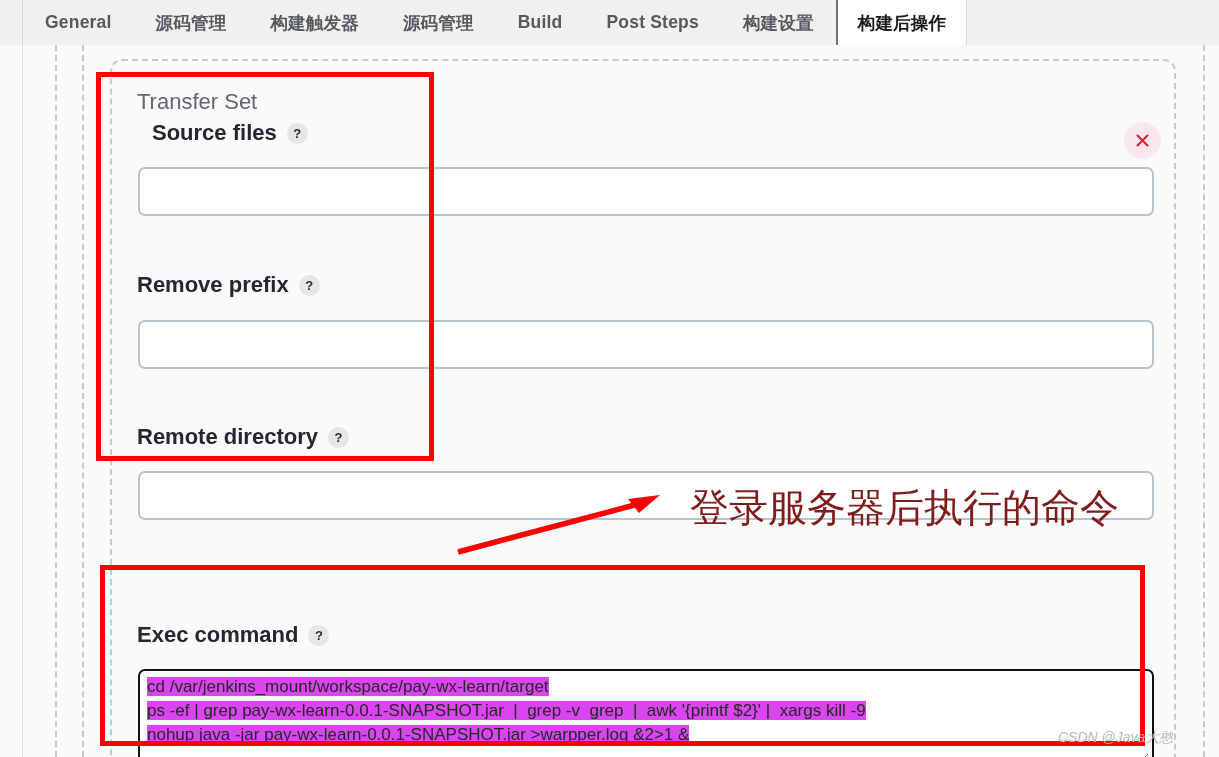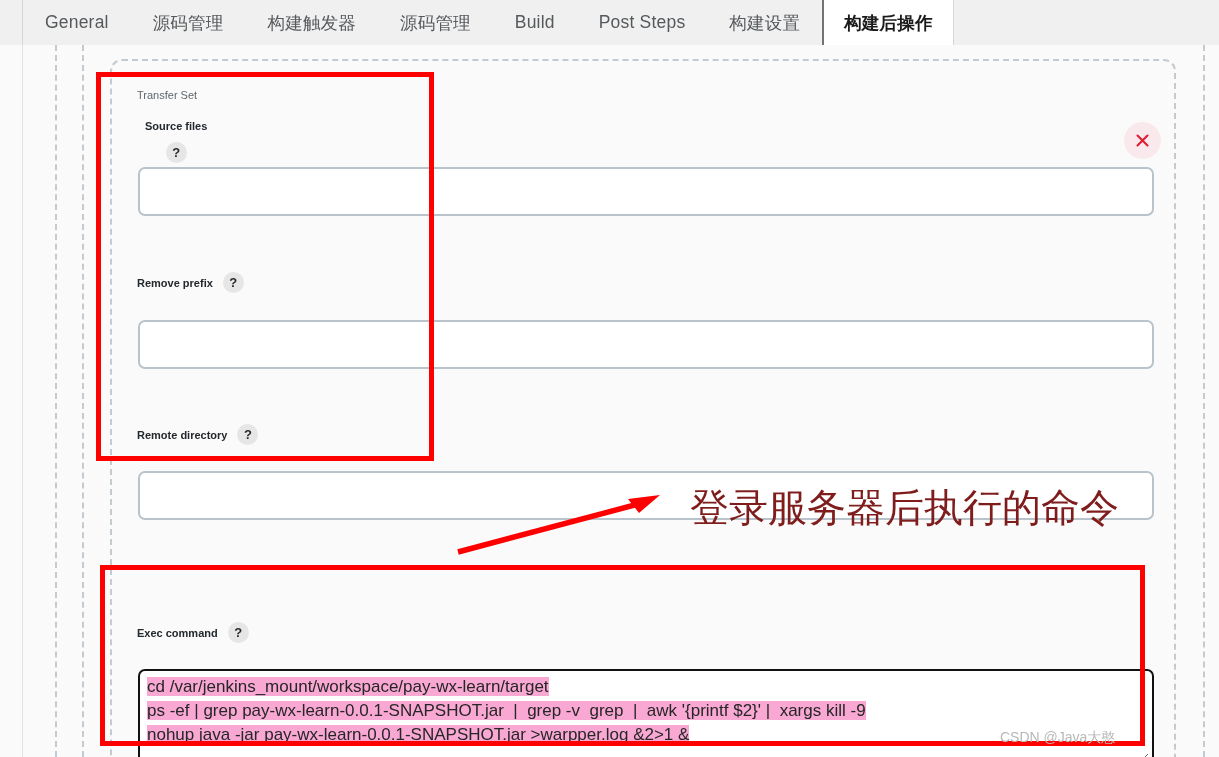--- a/index.html
+++ b/index.html
@@ -37,20 +37,21 @@
   }
   .tab {
     display: flex;
     align-items: center;
     padding: 0 22px;
     font-size: 17.5px;
     color: #55595c;
     white-space: nowrap;
     box-sizing: border-box;
     letter-spacing: .2px;
+    font-weight: bold;
   }
   .tab.active {
     background: #ffffff;
     color: #1a1a1a;
     font-weight: bold;
     border-left: 2px solid #737373;
     border-right: 1px solid #d6d6d6;
     padding: 0 20px;
   }
 
@@ -89,21 +90,21 @@
 
   
   .field-label {
     position: absolute;
     display: flex;
     align-items: center;
     gap: 10px;
     white-space: nowrap;
   }
   .label-text {
-    font-size: 11px;
+    font-size: 22px;
     color: #23282d;
     font-weight: bold;
   }
   .label-text.muted {
     font-weight: normal;
     color: #60676d;
   }
   .help-badge {
     width: 21px; height: 21px;
     border-radius: 50%;
@@ -146,21 +147,21 @@
     left: 0; top: 4px;
     width: 100%;
     padding: 0 7px;
     box-sizing: border-box;
     font-size: 17px;
     line-height: 24px;
     color: #262626;
     white-space: pre;
   }
   #exec-textarea-inner .sel {
-    background: #f9a8d4;
+    background: #d946ef;
   }
   #resize-grip {
     position: absolute;
     right: 2px; bottom: 1px;
     width: 14px; height: 14px;
     color: #555;
     font-size: 12px;
     line-height: 14px;
     text-align: center;
     overflow: hidden;
@@ -213,25 +214,26 @@
     line-height: 48px;
     color: #7f1d1d;
     font-family: "DejaVu Sans", sans-serif;
     letter-spacing: 0px;
     pointer-events: none;
   }
 
   
   #watermark {
     position: absolute;
-    left: 1000px; top: 729px;
+    left: 1058px; top: 729px;
     font-size: 14px;
     color: #b8b8b8;
     white-space: nowrap;
     pointer-events: none;
+    font-style: italic;
   }
 </style>
 </head>
 <body>
 
 <div id="tabbar">
   <div id="tabbar-edge"></div>
   <div id="tabs">
     <div class="tab">
         <span>General</span>
@@ -273,21 +275,21 @@
   <div id="close-btn">
     <svg width="17" height="17" viewBox="0 0 17 17" aria-hidden="true">
       <path d="M3.5 3.5 L13.5 13.5 M13.5 3.5 L3.5 13.5" stroke="#e01b34" stroke-width="2.1" stroke-linecap="round"></path>
     </svg>
   </div>
 
   <div class="field-label" style="left:137px; top:44px;">
     <span class="label-text muted">Transfer Set</span>
   </div>
 
-  <div class="field-label" style="left:145px; top:75px;flex-direction:column;">
+  <div class="field-label" style="left:152px; top:75px;">
     <span class="label-text">Source files</span>
     <span class="help-badge">?</span>
   </div>
   <input class="text-input" style="left: 138px; top: 122px; width: 1016px; height: 49px;" value="">
 
   <div class="field-label" style="left:137px; top:227px;">
     <span class="label-text">Remove prefix</span>
     <span class="help-badge">?</span>
   </div>
   <input class="text-input" style="left: 138px; top: 275px; width: 1016px; height: 49px;" value="">

